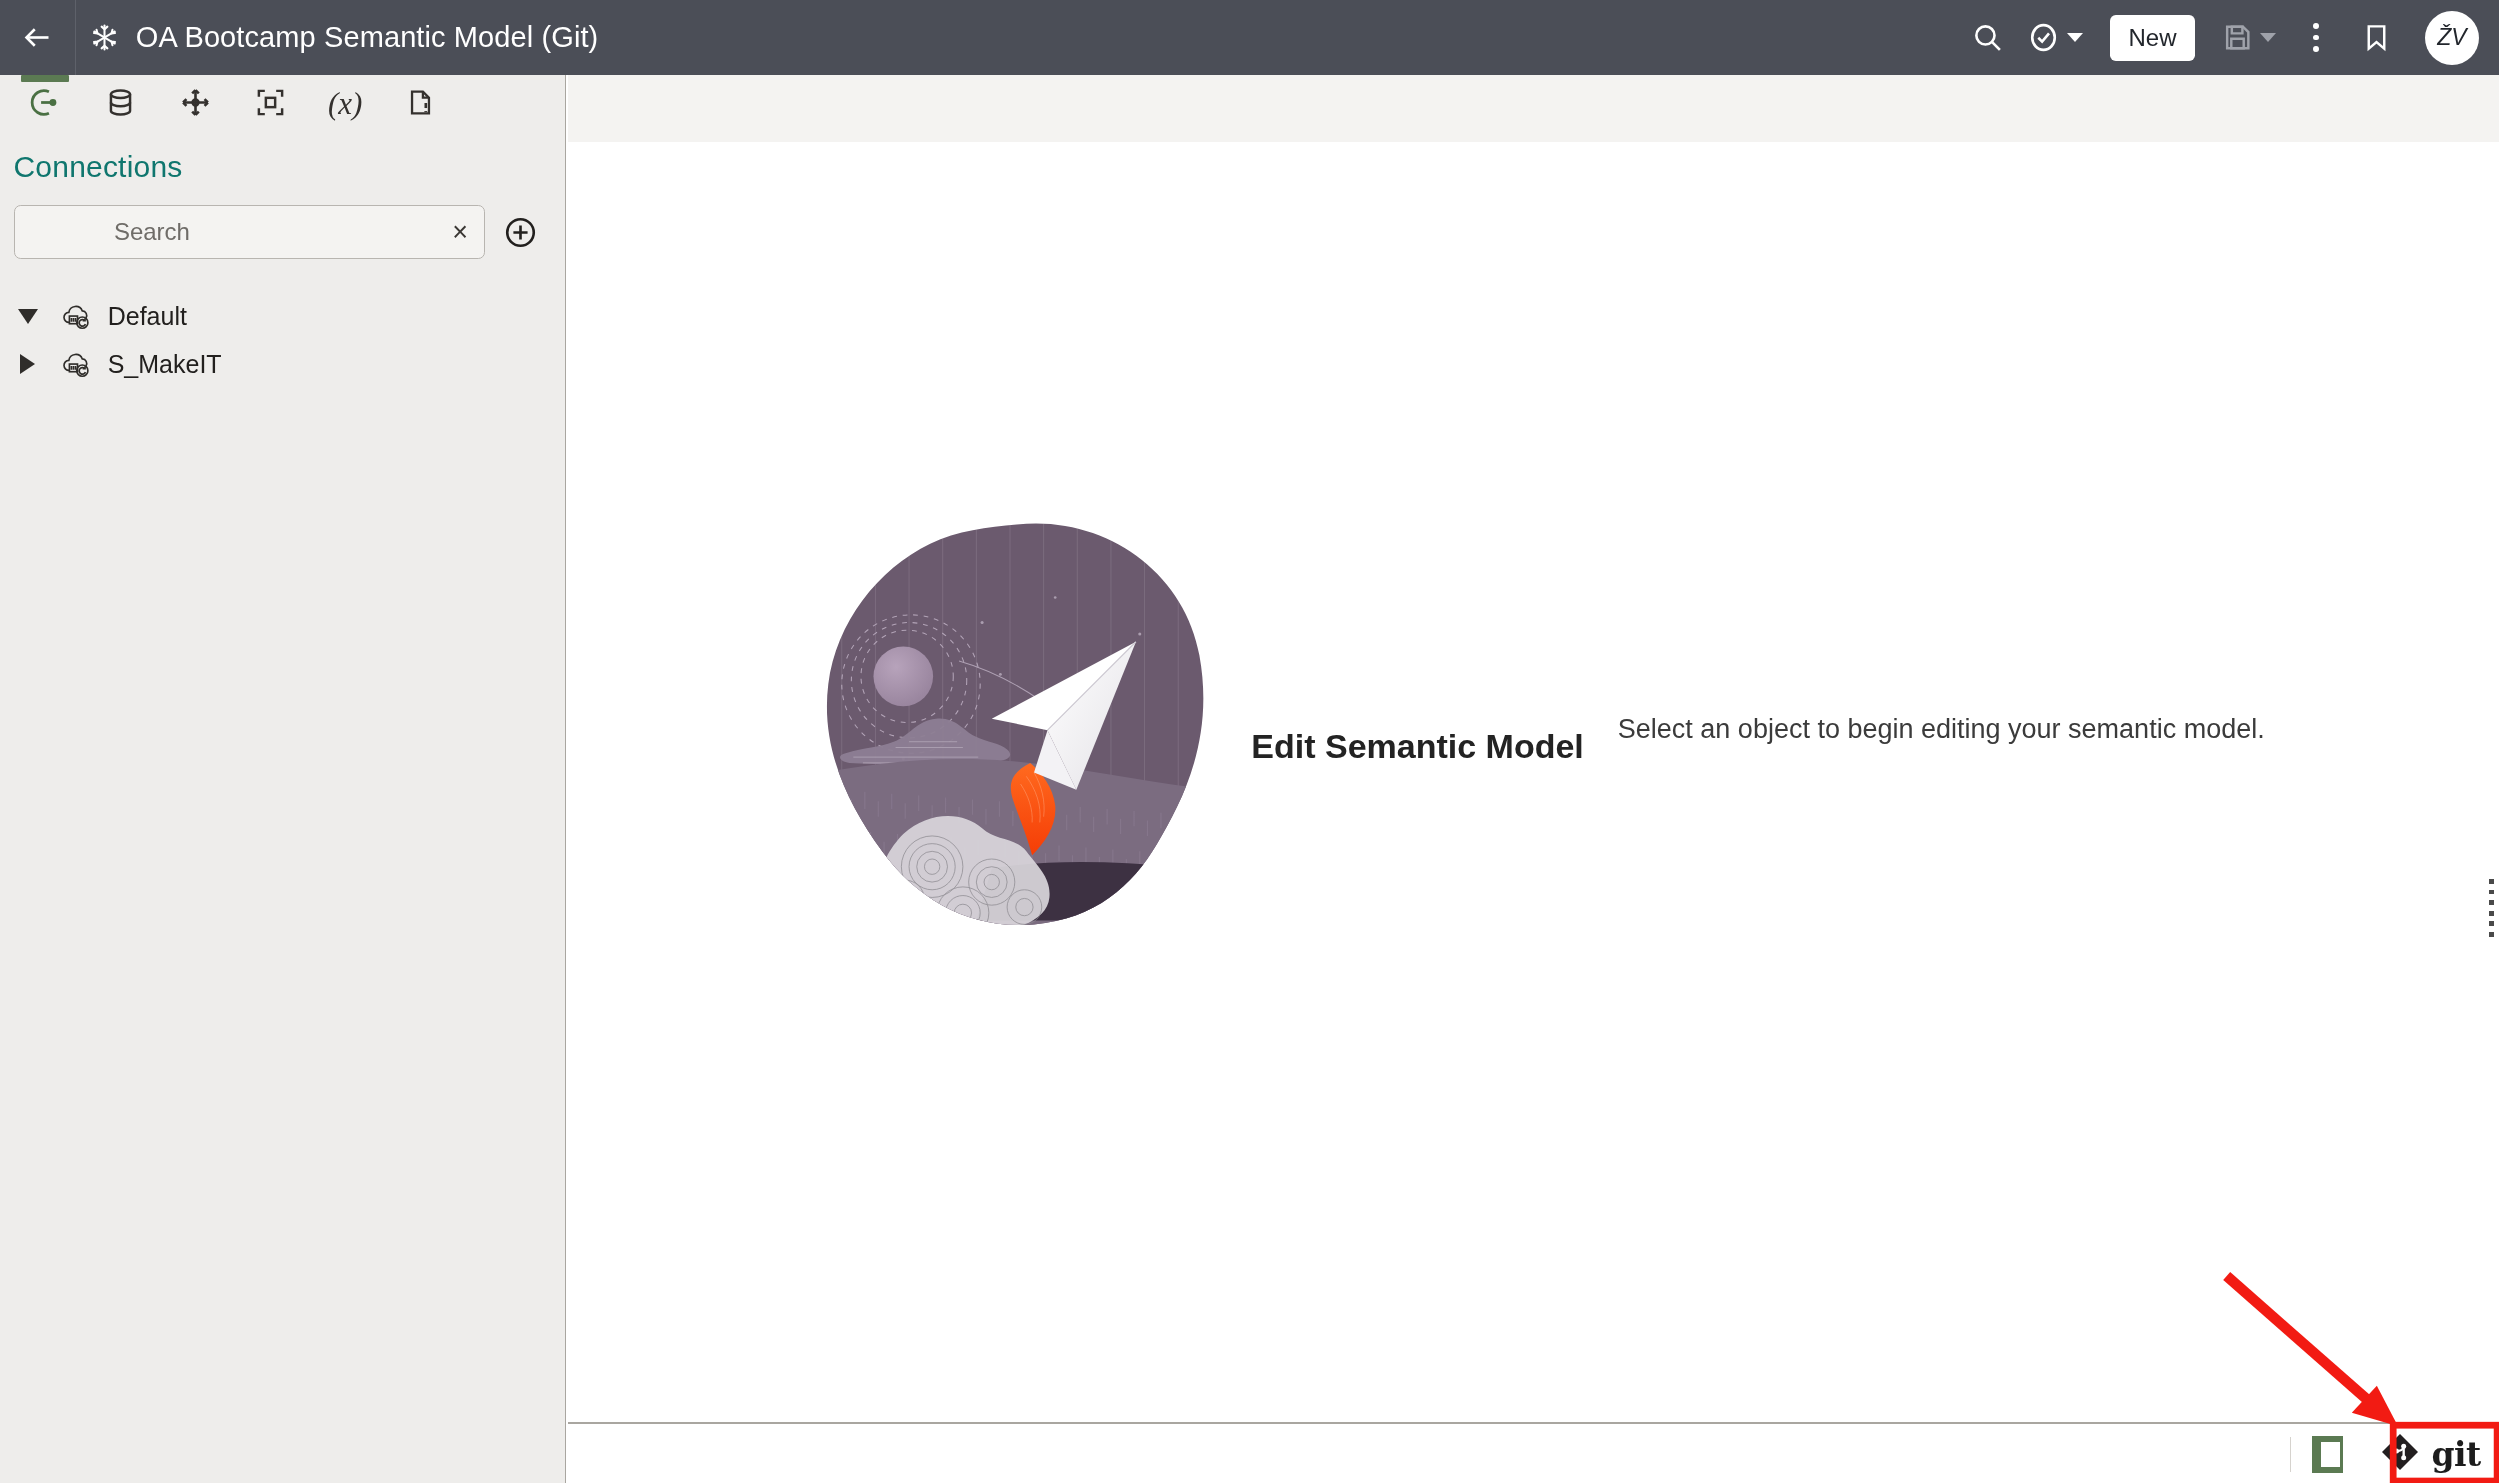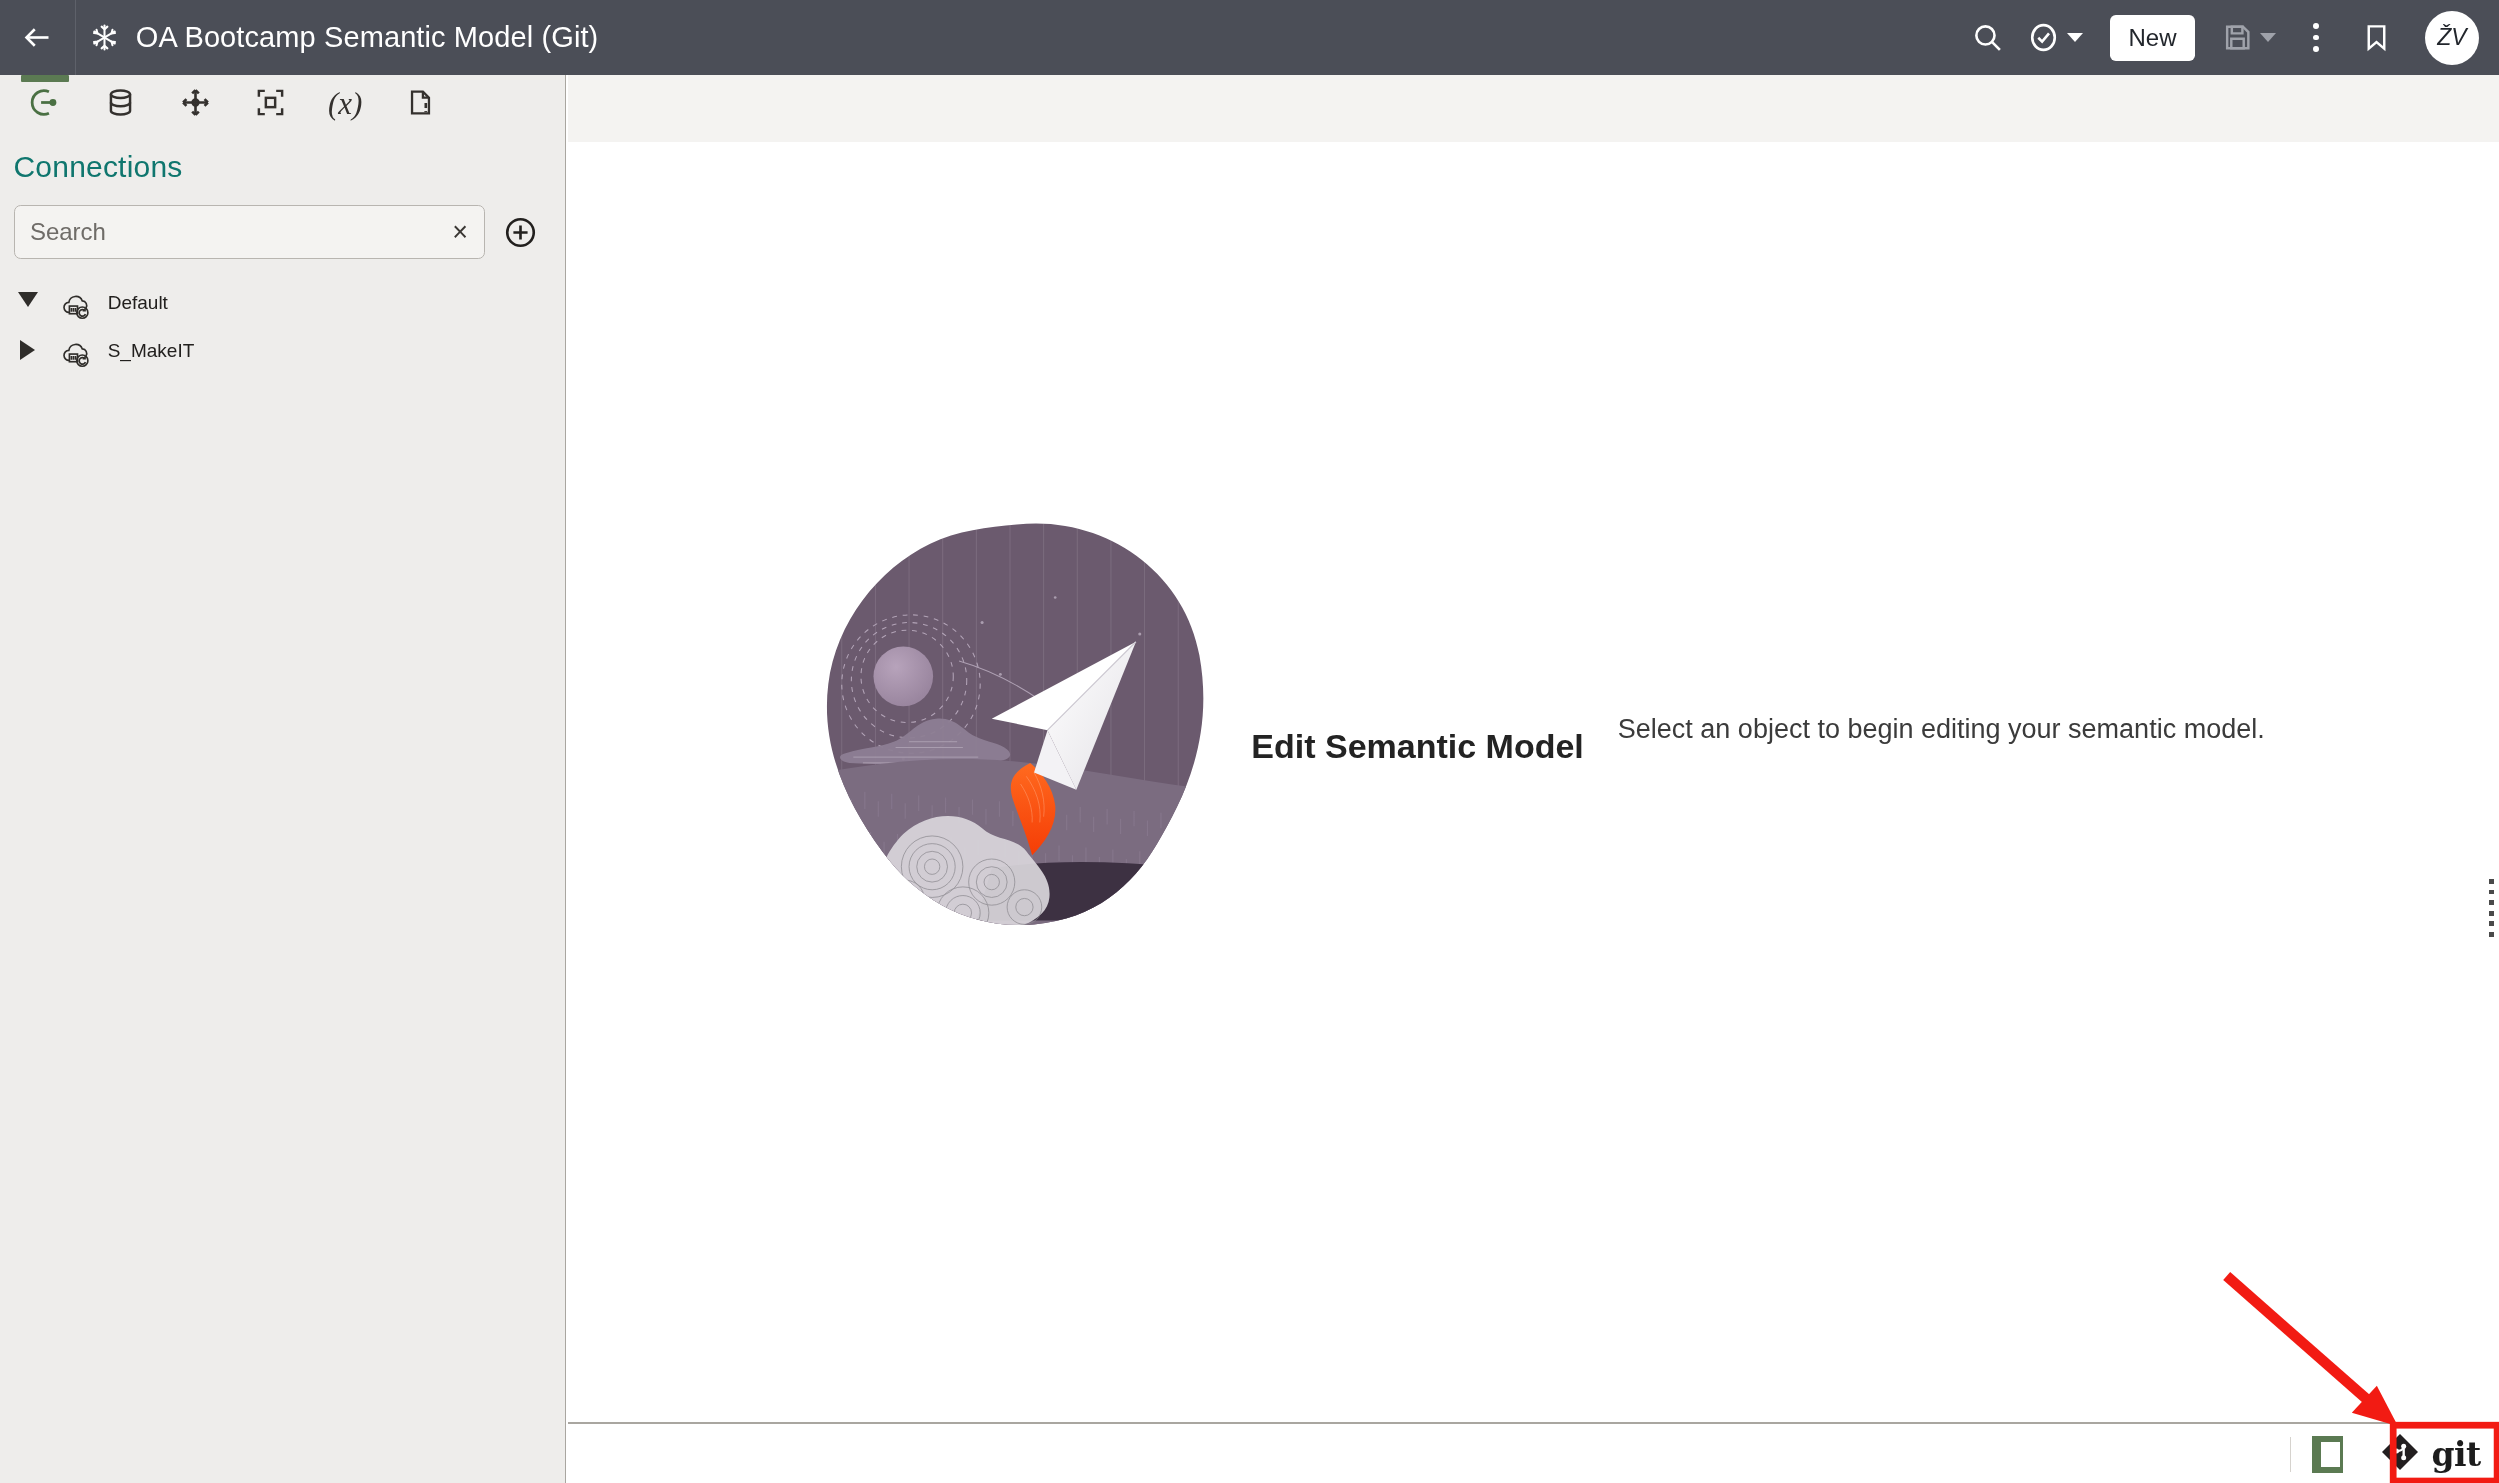--- a/index.html
+++ b/index.html
@@ -80,38 +80,38 @@
     background: #5b7a52; border-radius: 1px;
   }
   .tab.active { color: #4a7043; }
   .panel-title {
     font-size: 30px; color: #0f766e; padding: 17.3px 0 0 13.5px; letter-spacing: 0.2px;
   }
   .searchrow { display: flex; align-items: center; padding: 21px 0 0 13.5px; gap: 17.3px; }
   .searchbox {
     position: relative; width: 471px; height: 54px;
     background: #f4f3f1; border: 1.9px solid #b8b5b0; border-radius: 6.7px;
-    display: flex; align-items: center;
+    display: flex; align-items: center; justify-content: flex-end;
   }
   .searchbox input {
     border: 0; outline: 0; background: transparent;
     font-family: inherit; font-size: 24px; color: #3a3734;
     padding-left: 15.4px; width: 385px; height: 100%;
   }
   .searchbox input::placeholder { color: #6f6c68; }
   .search-clear {
     position: absolute; right: 15.4px; top: 50%; transform: translateY(-50%);
     font-size: 27px; color: #3a3734; line-height: 1;
   }
   .add-btn { color: #22201e; display: flex; align-items: center; }
 
   .tree { padding-top: 33px; }
   .tree-row {
-    display: flex; align-items: flex-start; height: 48px;
-    font-size: 19px; color: #22201e; gap: 8px;
+    display: flex; align-items: center; height: 48px;
+    font-size: 25px; color: #22201e; gap: 8px;
   }
   .tw { width: 40px; display: flex; align-items: center; justify-content: center; }
   .tri-right { width: 0; height: 0; border-top: 10.6px solid transparent; border-bottom: 10.6px solid transparent; border-left: 15.4px solid #2f2d2a; }
   .tri-down  { width: 0; height: 0; border-left: 10.6px solid transparent; border-right: 10.6px solid transparent; border-top: 15.4px solid #2f2d2a; }
   .tree-icon { width: 44px; display: flex; align-items: center; justify-content: center; }
   .tree-label { white-space: nowrap; }
 
   
   .main {
     position: absolute; left: 568px; top: 75px; right: 0; bottom: 0;

